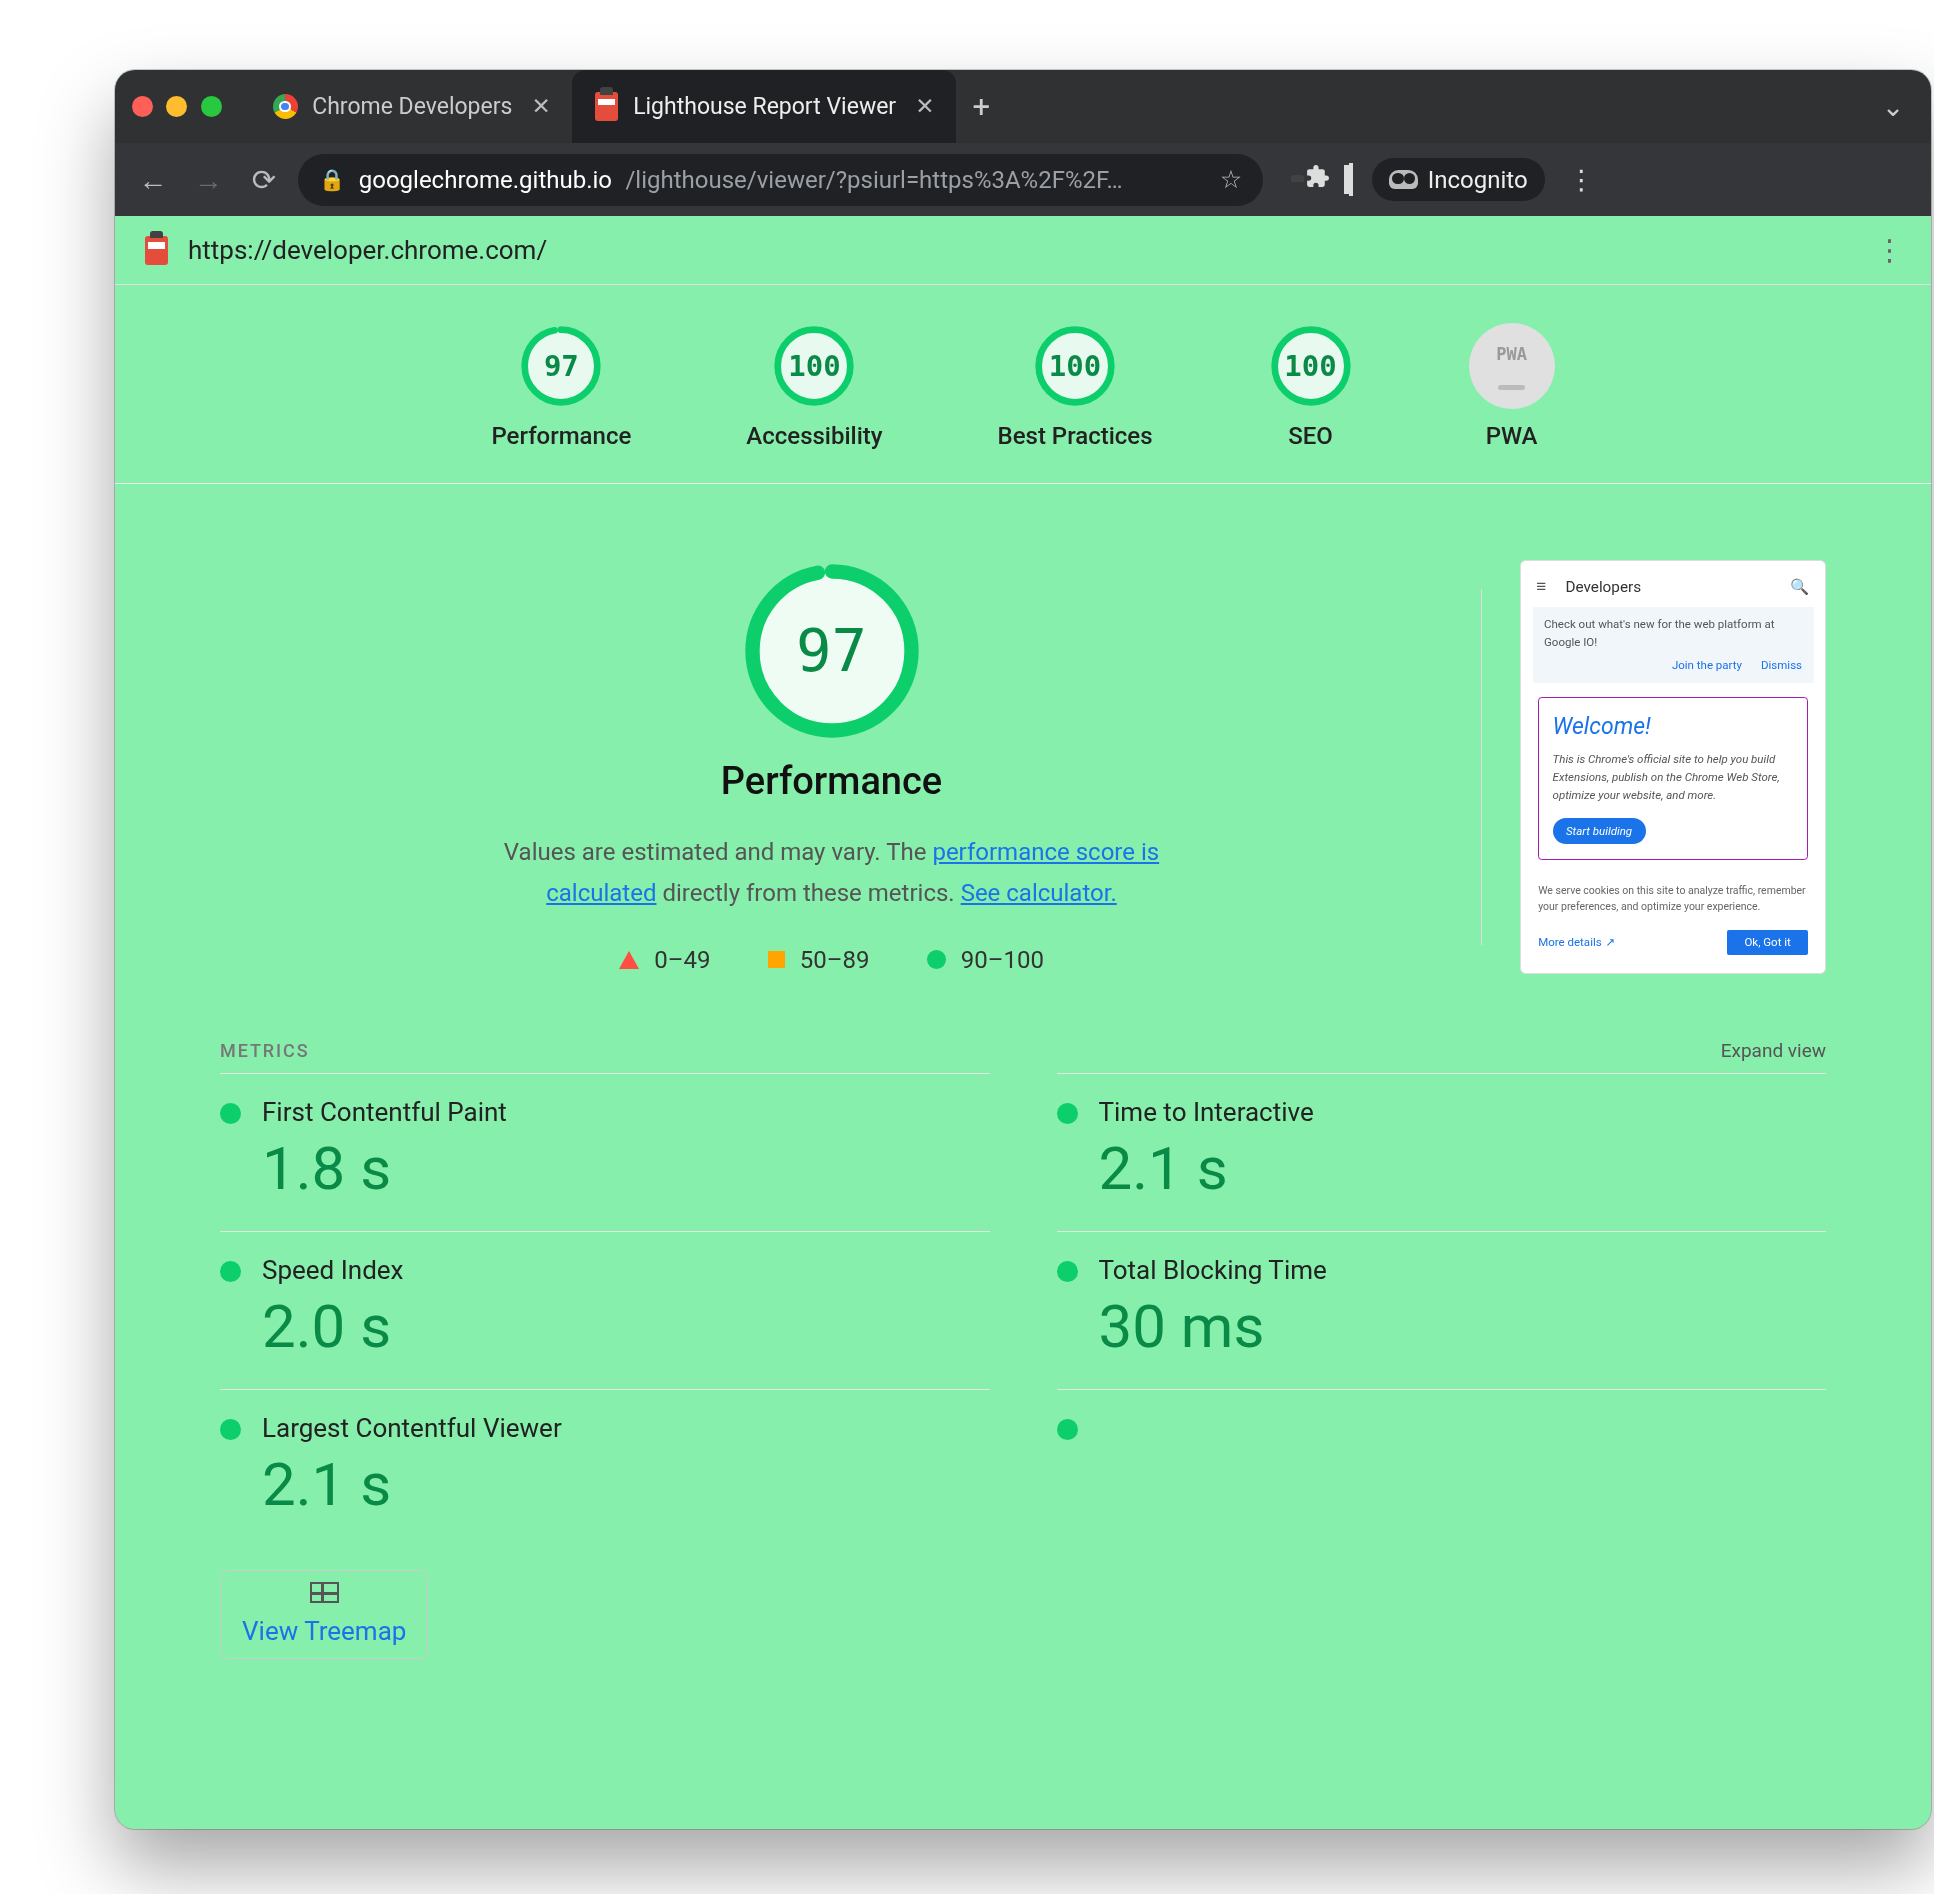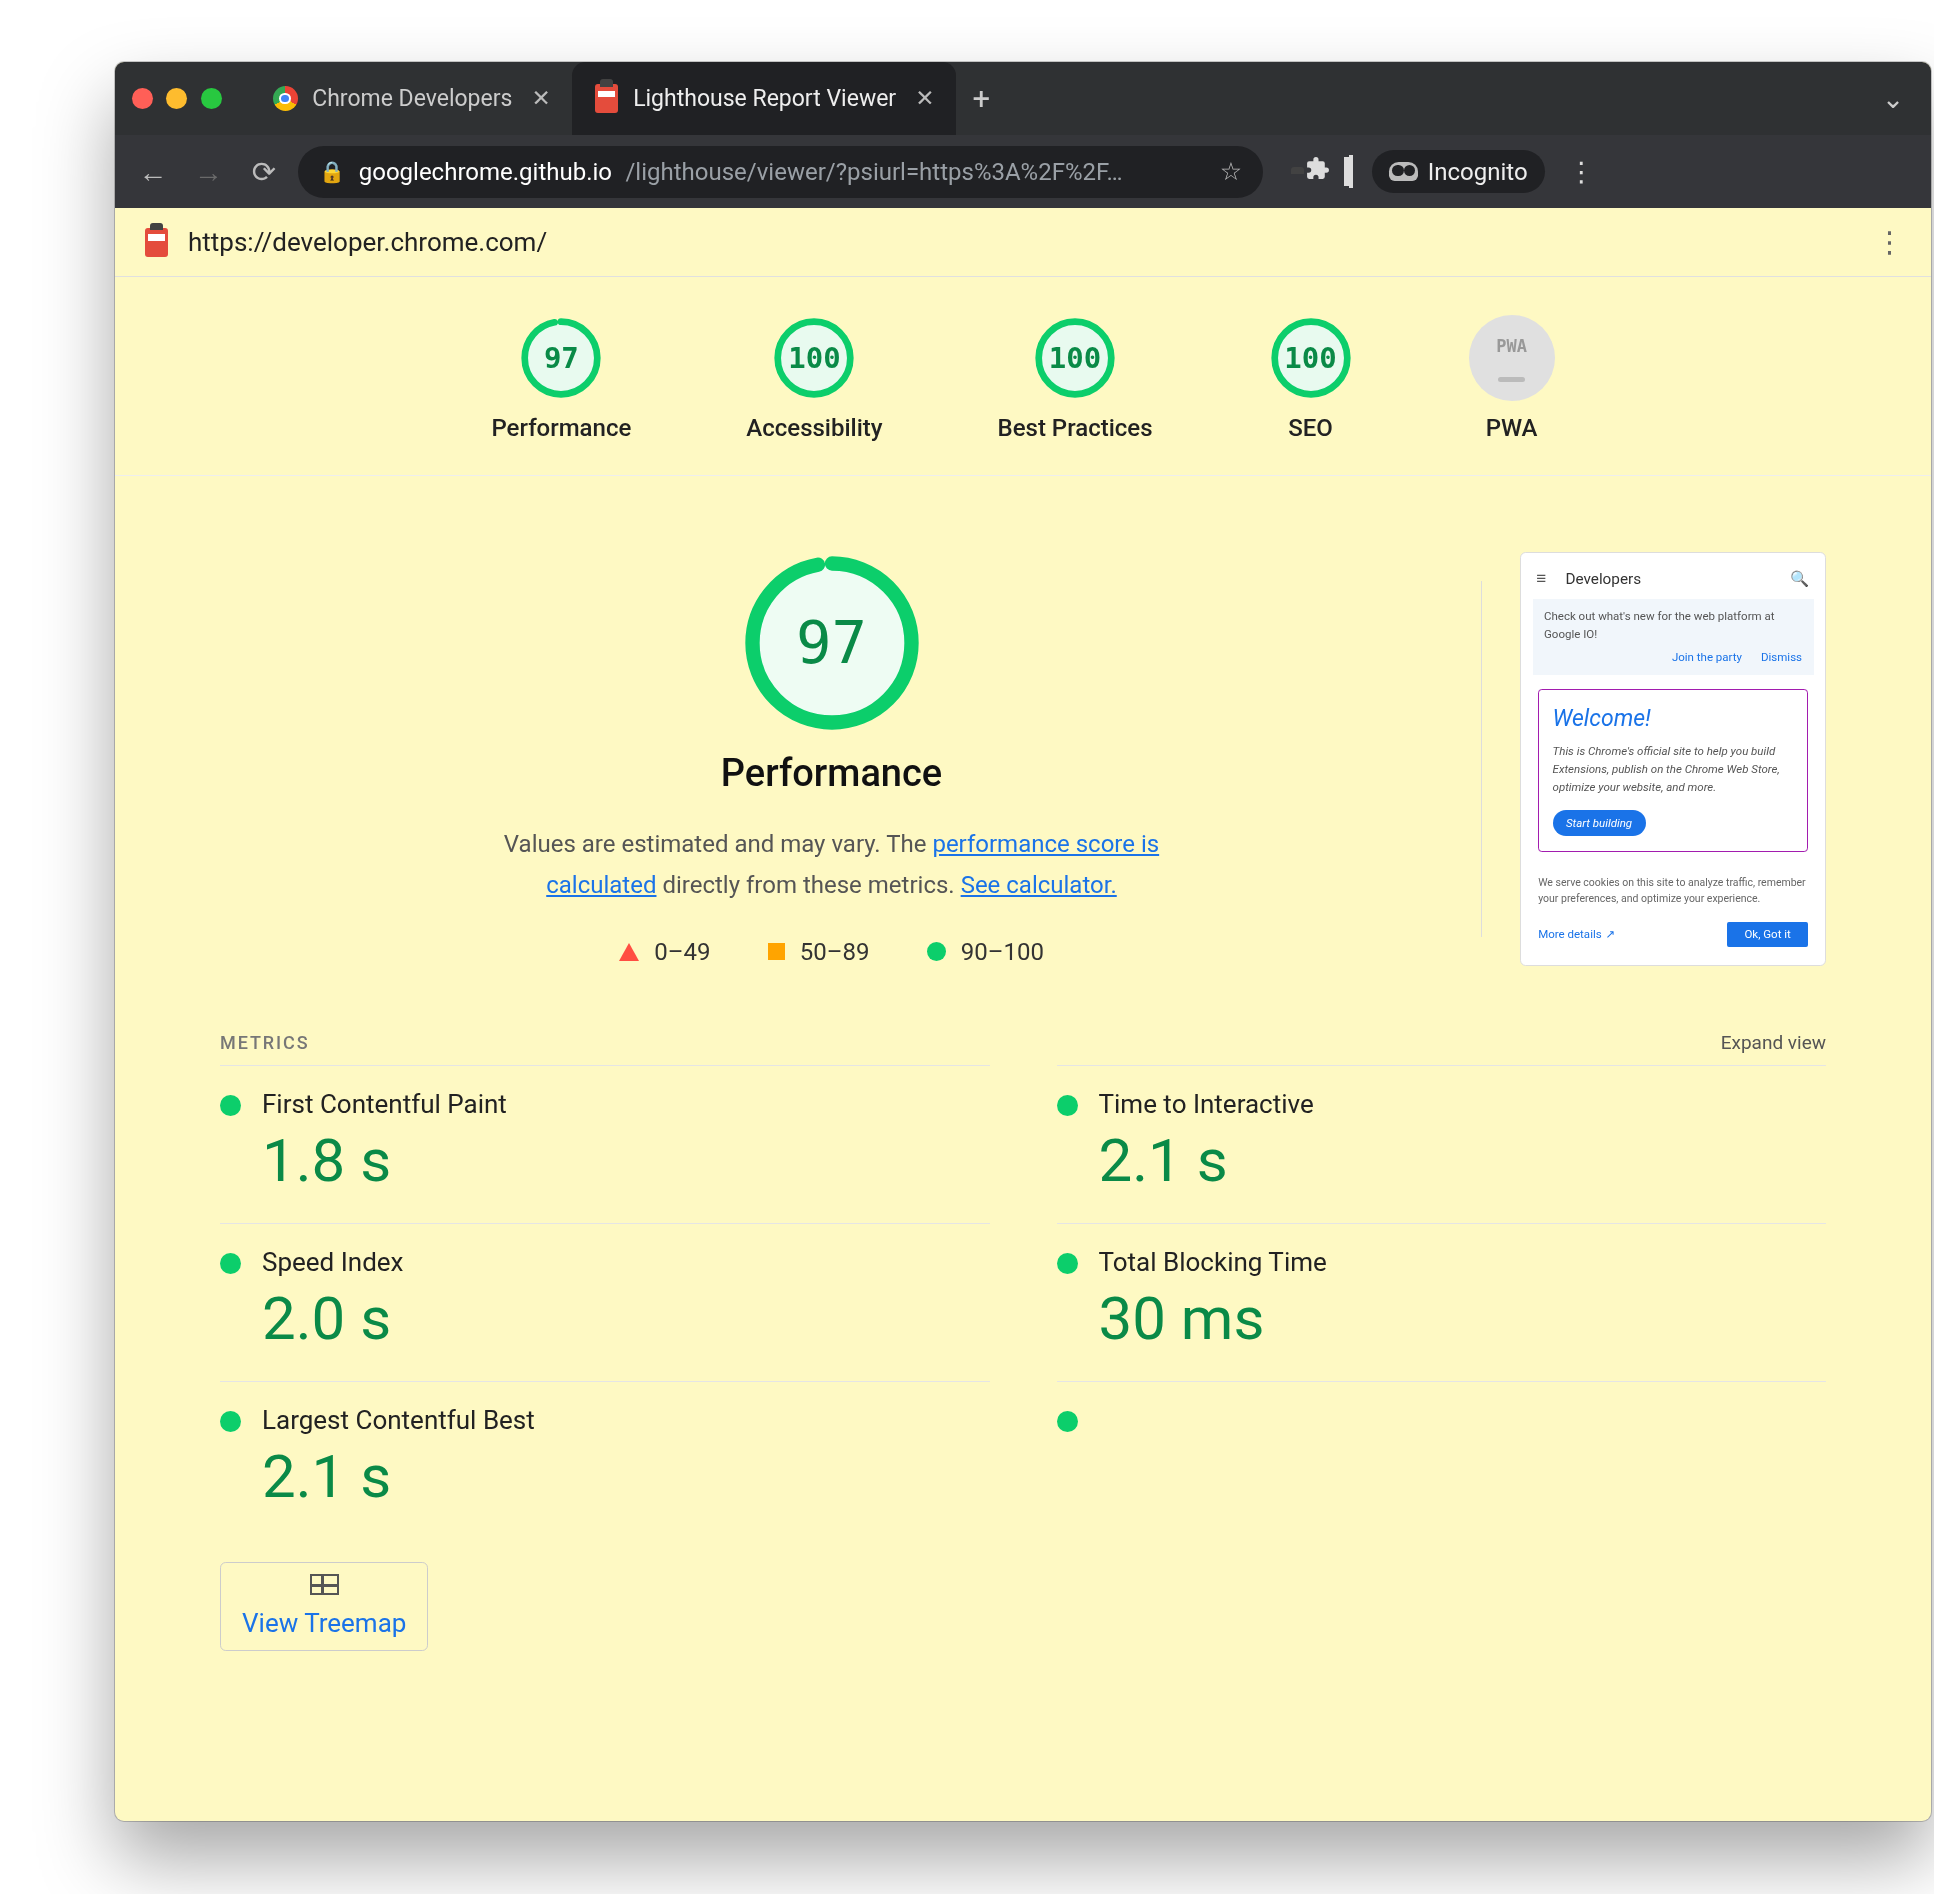--- a/index.html
+++ b/index.html
@@ -1,19 +1,19 @@
 <!DOCTYPE html>
 <html><head>
 <meta charset="utf-8">
 <style>
   * { box-sizing: border-box; margin: 0; padding: 0; }
   html, body { width: 1935px; height: 1895px; font-family: -apple-system, BlinkMacSystemFont, "Segoe UI", Roboto, "Helvetica Neue", Arial, sans-serif; background: transparent; }
   .window {
-    position: absolute; left: 115px; top: 62px; width: 1816px; height: 1759px;
-    background: #fef9c3; border-radius: 9px; overflow: hidden;
+    position: absolute; left: 115px; top: 70px; width: 1816px; height: 1759px;
+    background: #86efac; border-radius: 20px; overflow: hidden;
     box-shadow: 0 38px 76px rgba(0,0,0,0.35), 0 0 0 1px rgba(0,0,0,0.2);
   }
   
   .titlebar { height: 73px; background: #2f3133; display: flex; align-items: center; padding: 0 17px; }
   .traffic { display: flex; gap: 13.4px; margin-right: 29px; }
   .tl { width: 21px; height: 21px; border-radius: 50%; }
   .tl.r { background:#ff5f57; } .tl.y { background:#febc2e; } .tl.g { background:#28c840; }
   .tabs { display:flex; align-items:stretch; height:100%; flex:1; gap:0; }
   .tab { display:flex; align-items:center; gap:13.4px; padding:0 21px; color:#ccc; font-size:23px; position:relative; }
   .tab.active { background:#202124; color:#eee; border-top-left-radius:13.4px; border-top-right-radius:13.4px; }
@@ -303,21 +303,21 @@
         <div class="metric">
           <span class="mdot"></span>
           <div class="mtext">
             <div class="mname">Total Blocking Time</div>
             <div class="mval">30 ms</div>
           </div>
         </div>
         <div class="metric">
           <span class="mdot"></span>
           <div class="mtext">
-            <div class="mname">Largest Contentful Best</div>
+            <div class="mname">Largest Contentful Viewer</div>
             <div class="mval">2.1 s</div>
           </div>
         </div>
         <div class="metric">
           <span class="mdot"></span>
         </div>
       </div>
     <div class="treemap-row">
       <span class="treemap-btn">
         <span class="treemap-ic"></span>

